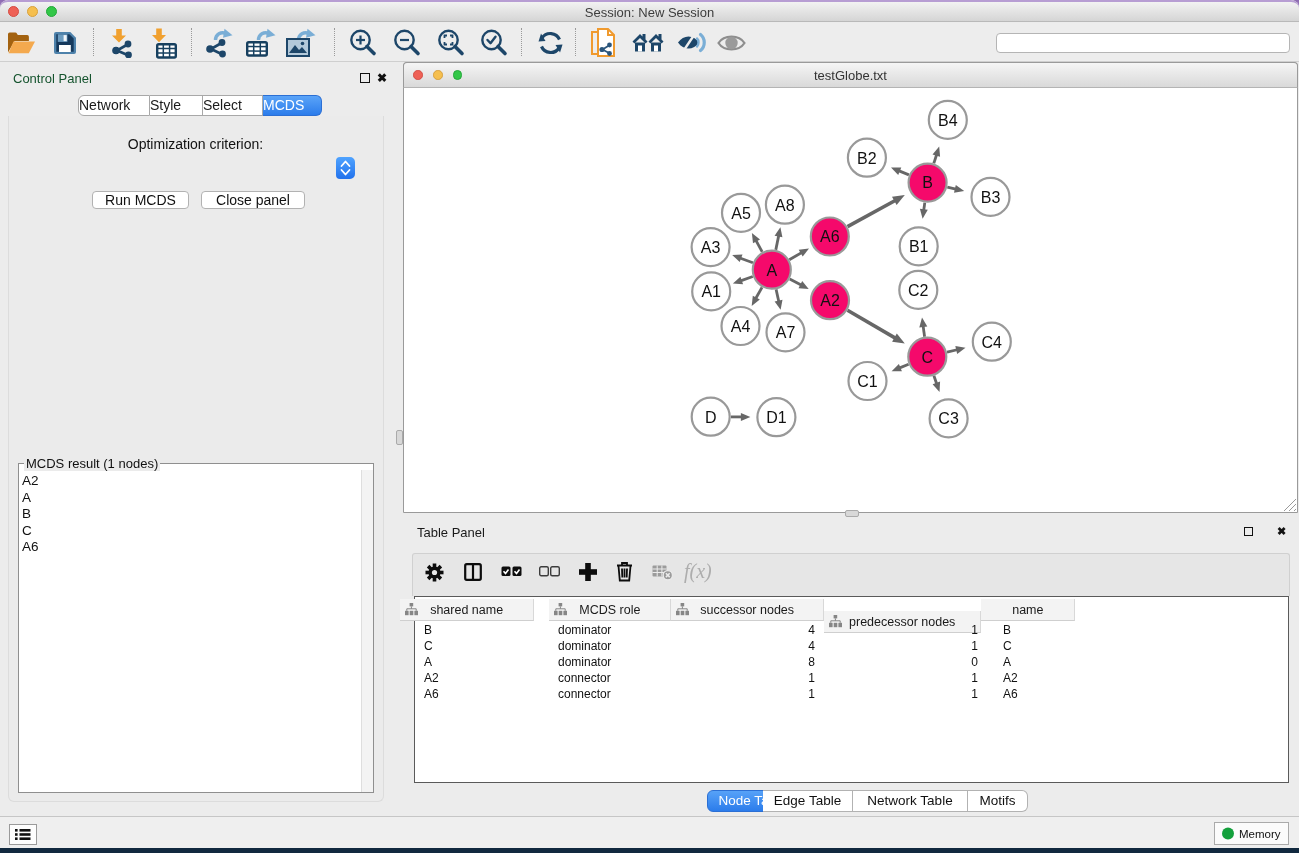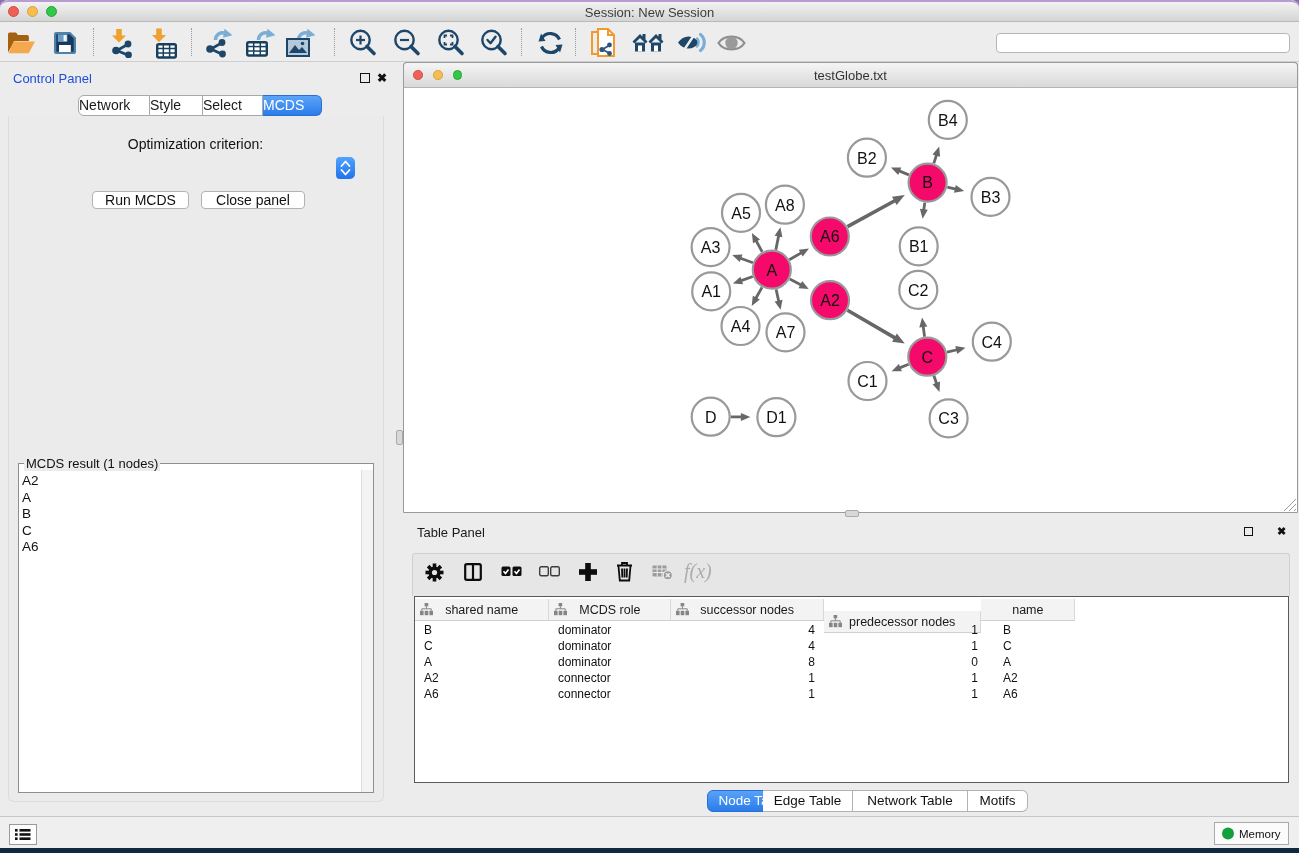--- a/index.html
+++ b/index.html
@@ -8,21 +8,21 @@
 .abs { position:absolute; }
 #purpletop { top:0; left:0; width:1299px; height:16px; background:linear-gradient(#8d6ab1,#b79dd3); }
 #appwin { top:0; left:0; width:1299px; height:848px; background:#ececec; border-radius:8px 8px 0 0; overflow:hidden;padding-left:32px; }
 #titlebar { top:0; left:0; width:1299px; height:22px; border-top:2.5px solid #b79dd3; background:linear-gradient(#f2f2f2,#d5d5d5); border-bottom:1px solid #b9b9b9; border-radius:8px 8px 0 0; }
 .tl { border-radius:50%; width:11px; height:11px; top:6px; }
 #titletext { top:4.5px; left:0; width:1299px; text-align:center; font-size:13px; color:#3d3d3d; }
 #toolbar { top:23px; left:0; width:1299px; height:39px; background:#ededed; border-bottom:1px solid #cfcfcf; }
 .sep { top:28px; width:1px; height:28px; border-left:1px dotted #9a9a9a; }
 #searchbox { left:996px; top:33px; width:294px; height:20px; background:#fff; border:1px solid #b5b5b5; border-radius:4px; }
 
-#cp-title { left:13px; top:71px; font-size:13px; color:#1d4ed8; }
+#cp-title { left:13px; top:71px; font-size:13px; color:#14532d; }
 .wbtn-sq { width:10px; height:10px; border:1.6px solid #111; }
 .wbtn-x { font-size:12px; font-weight:bold; color:#111; }
 .tab { top:95px; height:21px; background:#fff; border:1px solid #a8a8a8; font-size:14px; color:#1a1a1a; text-align:left; line-height:19px; }
 .tabsel { background:linear-gradient(#5ba4f8,#2b7ceb); color:#fff; border-color:#2b6fd4; }
 #cp-body { left:8px; top:116px; width:376px; height:686px; background:#ebebeb; border:1px solid #dcdcdc; border-top:none; border-radius:0 0 6px 6px; }
 #opt-label { left:0; top:136px; width:391px; text-align:center; font-size:14px; color:#111; }
 #dropdown { left:42px; top:157px; width:313px; height:22px; background:#fff; border:1px solid #b2b2b2; border-radius:5px; font-size:14px; color:#111; line-height:20px; padding-left:12px; }
 #dd-spin { left:336px; top:157px; width:19px; height:22px; background:linear-gradient(#4fa3ff,#2272ec); border-radius:4px 5px 5px 4px; }
 .btn { top:191px; height:18px; background:#fff; border:1px solid #b2b2b2; border-radius:4px; font-size:14px; color:#111; text-align:center; line-height:16px; }
 #fieldset { left:18px; top:463px; width:356px; height:330px; border:1px solid #8f8f8f; background:#fff; }
@@ -379,21 +379,21 @@
         <line x1="9.9" y1="0.5" x2="9.9" y2="11.5"></line>
       </g>
 <circle cx="15.8" cy="10.2" r="4.6" fill="#9b9b9b" stroke="#ececec" stroke-width="1.2"></circle>
 <g stroke="#ececec" stroke-width="1.5">
         <line x1="13.9" y1="8.3" x2="17.7" y2="12.1"></line>
         <line x1="17.7" y1="8.3" x2="13.9" y2="12.1"></line>
       </g>
     </svg>
   <div class="abs" style="left:684px;top:560px;font-family:'Liberation Serif',serif;font-style:italic;font-size:20px;color:#adadad;">f(x)</div>
   <div class="abs" id="tbl"></div>
-  <div class="abs th" style="left:415px;width:134.3px;"><svg width="13" height="13" viewBox="0 0 13 13" style="position:absolute;left:5px;top:4px;">
+  <div class="abs th" style="left:400px;width:134.3px;"><svg width="13" height="13" viewBox="0 0 13 13" style="position:absolute;left:5px;top:4px;">
         <g fill="#868686" stroke="none">
           <rect x="4.6" y="0" width="3.6" height="3.4"></rect>
           <rect x="0" y="7.8" width="3.6" height="4.4"></rect>
           <rect x="4.7" y="7.8" width="3.6" height="4.4"></rect>
           <rect x="9.4" y="7.8" width="3.6" height="4.4"></rect>
         </g>
         <g stroke="#868686" stroke-width="1" fill="none">
           <path d="M6.4 3.4 V5.8 M1.8 7.8 V5.8 H11.2 V7.8"></path>
         </g>
       </svg>shared name</div>

